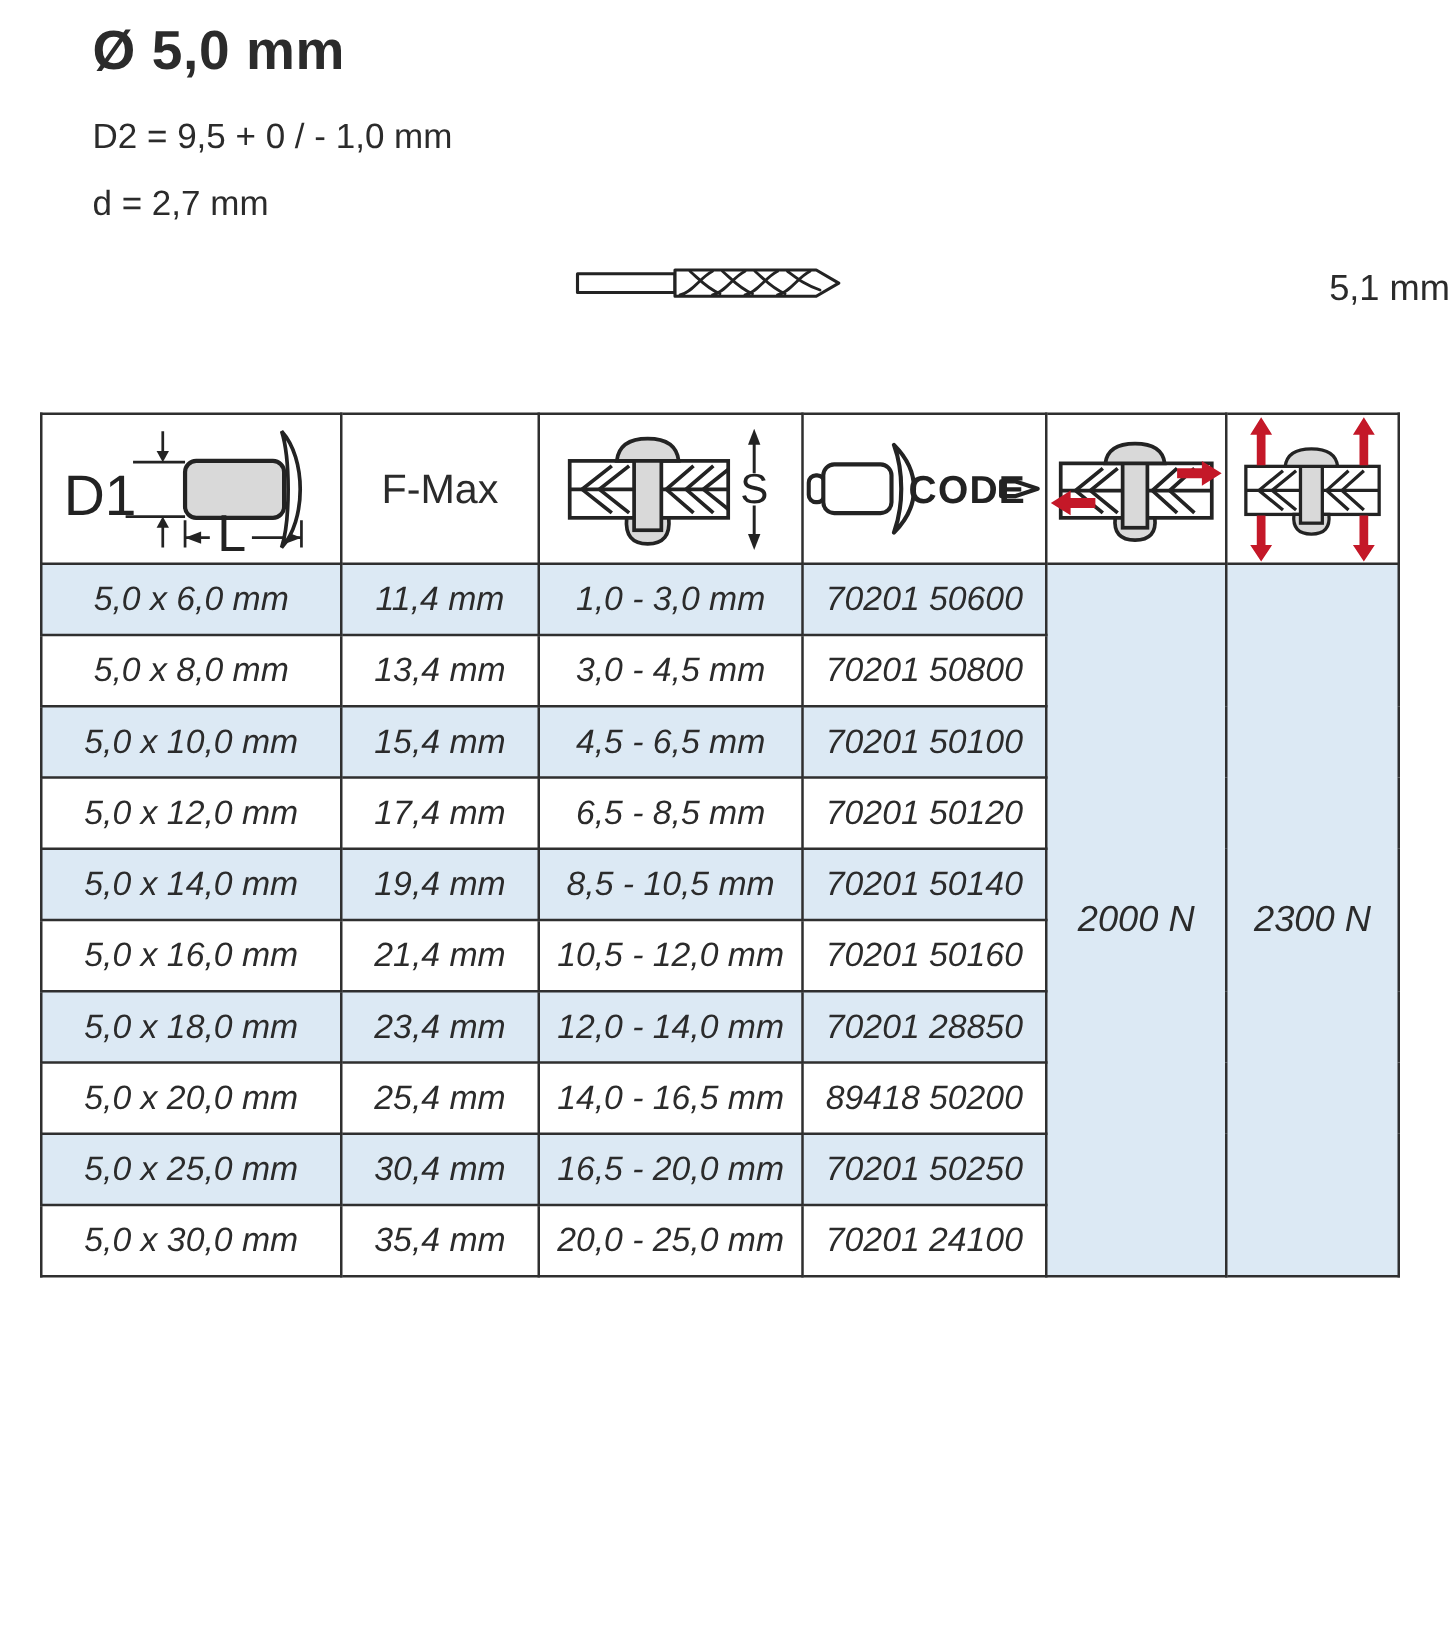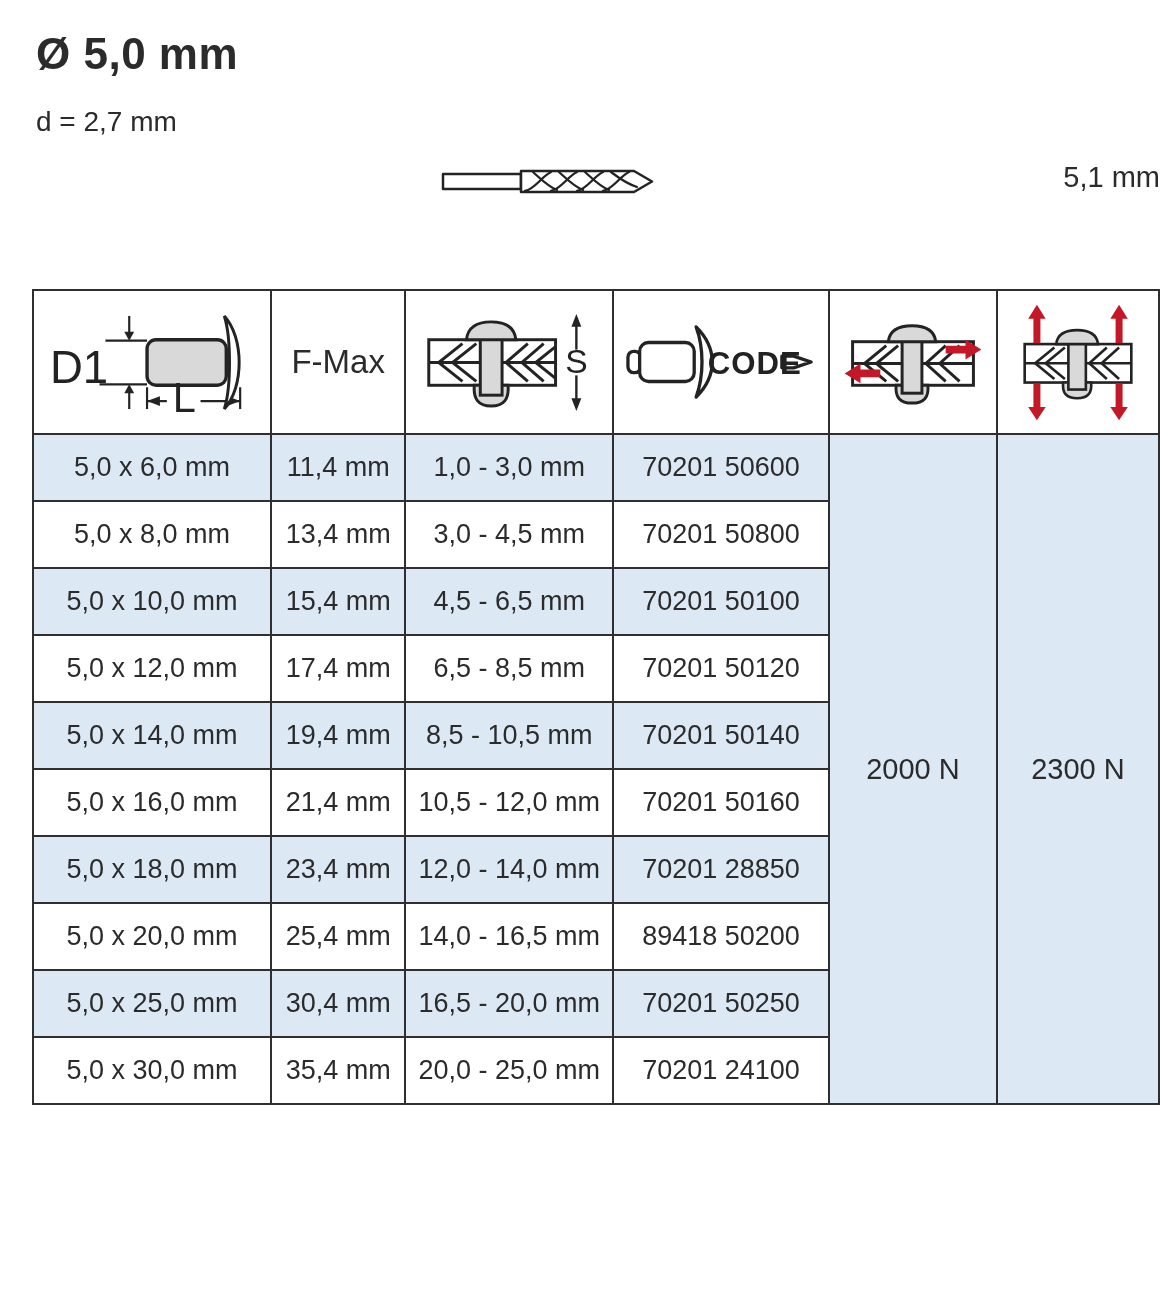--- a/index.html
+++ b/index.html
@@ -4,62 +4,63 @@
 <style>
   * { box-sizing: border-box; }
   html,body { margin:0; padding:0; }
   body {
     width: 1160px; height: 1309px;
     background: #ffffff;
     color: #2b2b2b;
     font-family: "Liberation Sans", sans-serif;
     overflow: hidden;
   }
-  .specs-section { padding: 29px 0 0 36px; }
+  .specs-section { padding: 16px 0 0 36px; margin-left: 38px; }
   .page-title {
     font-size: 44px; font-weight: bold; margin: 0 0 16px 0;
     letter-spacing: 0.5px;
   }
   .spec-line {
     font-size: 28px; line-height: 54px; white-space: pre;
   }
   .drill-row {
-    display: flex; align-items: flex-start; margin-top: 12px; height: 46px;
+    display: flex; align-items: flex-end; margin-top: 12px; height: 46px;
   }
   .drill-size { font-size: 29px; }
 
   table.rivet-table {
     border-collapse: collapse;
     table-layout: fixed;
     margin: 82px 0 0 32px;
   }
   .rivet-table th, .rivet-table td {
     border: 2px solid #2f2f2f;
     text-align: center; vertical-align: middle;
-    padding: 12px;
+    padding: 0;
   }
   .rivet-table th {
     height: 120px; background: #ffffff; font-weight: normal;
   }
   .rivet-table td {
-    height: 67px; font-size: 27px; background: #ffffff;
+    height: 57px; font-size: 27px; background: #ffffff; font-style: italic;
   }
   .rivet-table tr.alt td { background: #dce9f4; }
   .rivet-table td.merged {
     background: #e0ebf6; font-size: 29px;
   }
   .fmax-header { font-size: 33px; border-radius: 24px; }
   svg { display: block; margin: 0 auto; }
   svg text { font-family: "Liberation Sans", sans-serif; fill: #222; }
 </style>
 </head>
 <body>
 
 <div class="specs-section">
   <h1 class="page-title">Ø 5,0 mm</h1>
+  <div class="spec-line">D2 = 9,5 + 0 / - 1,0 mm</div>
   <div class="spec-line">d = 2,7 mm</div>
 
   <div class="drill-row">
     <svg width="218" height="42" viewBox="0 0 218 42">
       <g stroke="#232323" fill="#ffffff" stroke-width="2.5" stroke-linejoin="round">
         <rect x="2" y="13" width="78" height="15"></rect>
         <path d="M80 10 H193 L211 20.5 L193 31 H80 Z"></path>
       </g>
       <g stroke="#232323" fill="none" stroke-width="2.3" stroke-linecap="round">
         <path d="M84 30 C 94 28, 100 16, 110 11"></path>

